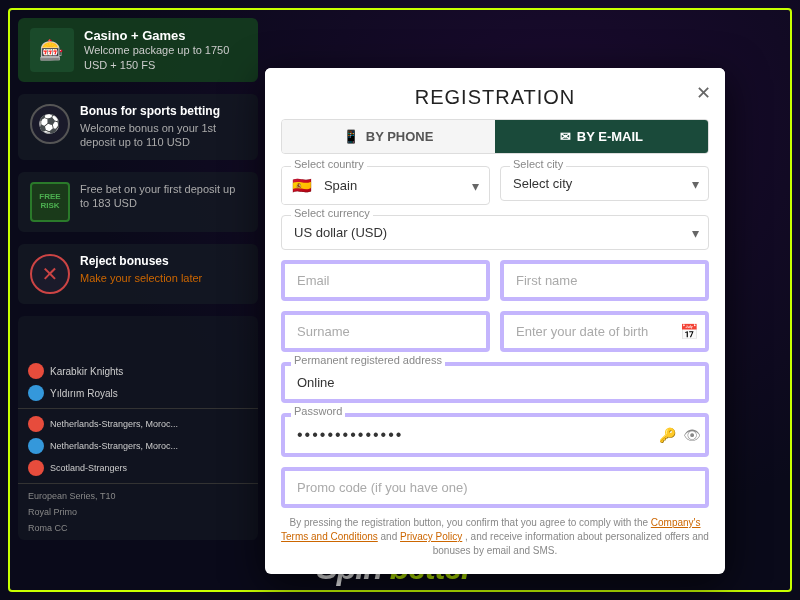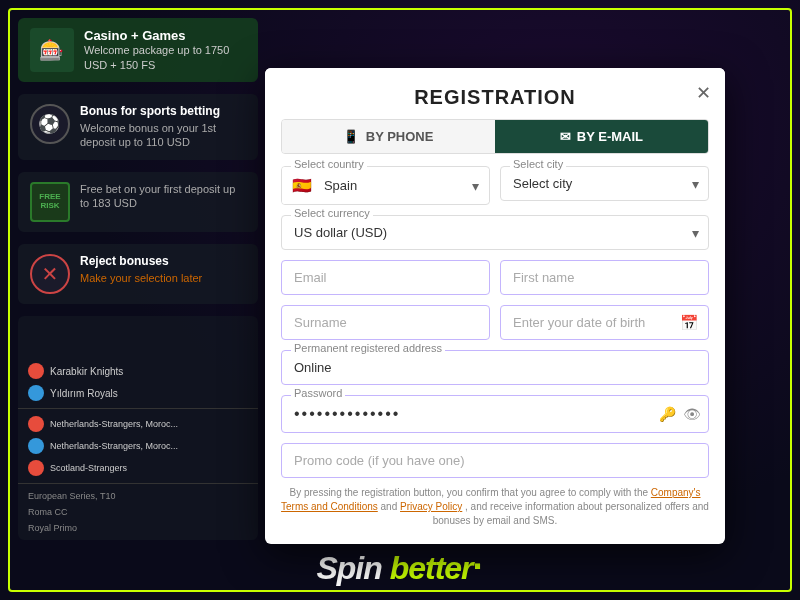--- a/index.html
+++ b/index.html
@@ -169,21 +169,21 @@
 
     .modal-header {
       background: #fff;
       padding: 18px 20px 10px;
       border-radius: 6px 6px 0 0;
       position: relative;
       text-align: center;
     }
     .modal-title {
       font-size: 20px;
-      font-weight: bold;
+      font-weight: normal;
       color: #222;
       letter-spacing: 1px;
     }
     .close-btn {
       position: absolute;
       right: 14px;
       top: 14px;
       background: none;
       border: none;
       font-size: 18px;
@@ -245,21 +245,21 @@
       background: #fff;
       padding: 0 3px;
       font-size: 11px;
       color: #888;
       z-index: 1;
     }
 
     .form-input {
       width: 100%;
       padding: 9px 12px;
-      border: 1px solid #c4b5fd;
+      border: 4px solid #c4b5fd;
       border-radius: 4px;
       font-size: 13px;
       color: #333;
       background: #fff;
       outline: none;
     }
     .form-input::placeholder {
       color: #aaa;
     }
 
@@ -476,22 +476,22 @@
     <div class="list-item">
       <div class="list-dot" style="background:#3498db;"></div>
       <span style="font-size:9px;">Netherlands-Strangers, Moroc...</span>
     </div>
     <div class="list-item">
       <div class="list-dot" style="background:#e74c3c;"></div>
       <span style="font-size:9px;">Scotland-Strangers</span>
     </div>
     <div style="border-top:1px solid #333; margin:4px 0;"></div>
     <div class="list-section">European Series, T10</div>
+    <div class="list-section">Royal Primo</div>
     <div class="list-section">Roma CC</div>
-    <div class="list-section">Royal Primo</div>
   </div>
 </div>
 
 <div class="modal-area">
   <div class="modal-header">
     <h2 class="modal-title">REGISTRATION</h2>
     <button class="close-btn">✕</button>
   </div>
 
   <div class="tabs">

